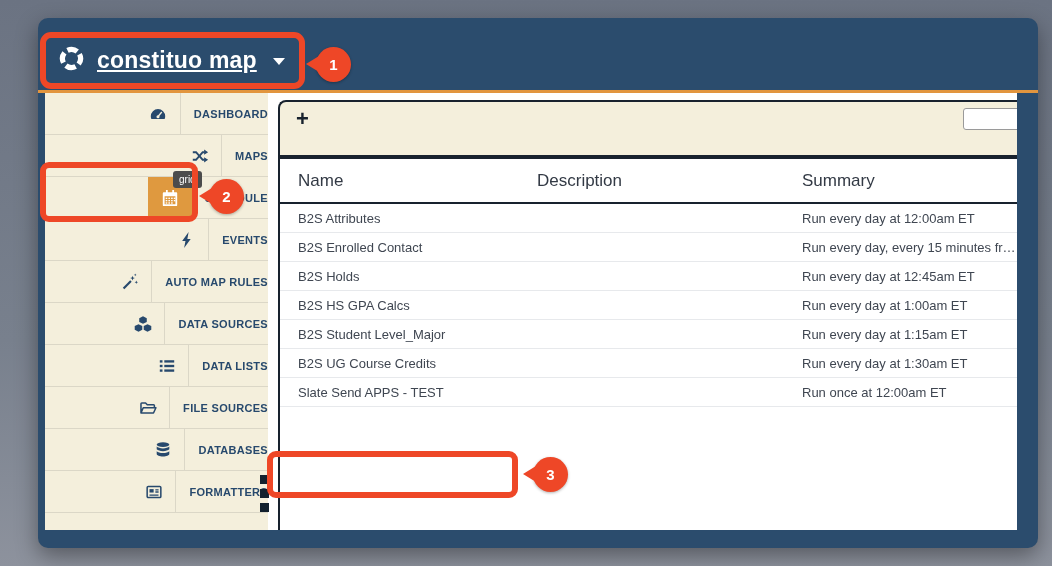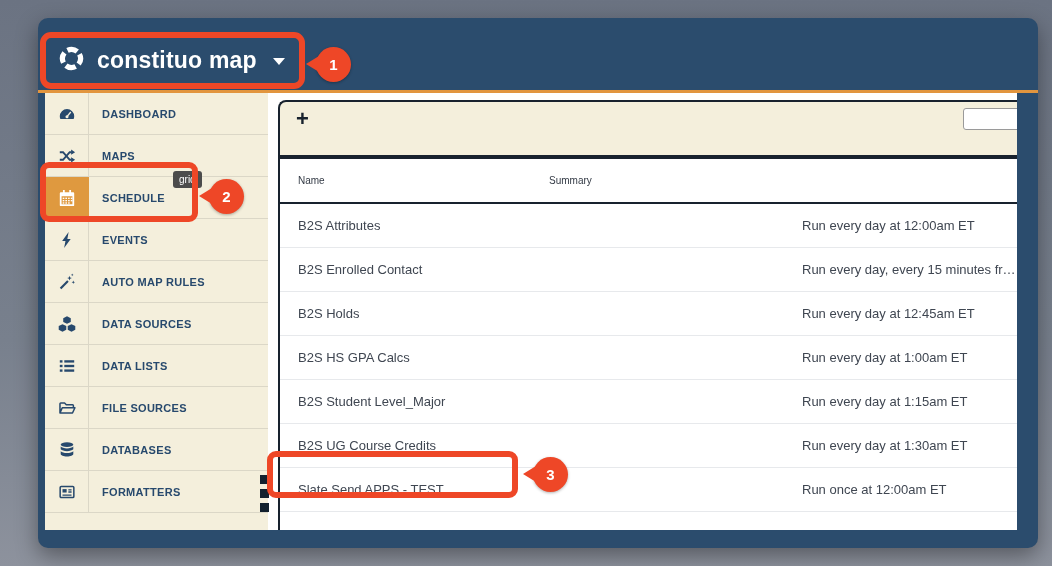--- a/index.html
+++ b/index.html
@@ -5,49 +5,49 @@
   html,body{margin:0;padding:0;}
   body{width:1052px;height:566px;font-family:"Liberation Sans",sans-serif;}
   .stage{position:relative;width:1052px;height:566px;overflow:hidden;
          background:linear-gradient(180deg,#6b7382 0%,#78808d 60%,#8d929d 100%);}
   
   .window{position:absolute;left:38px;top:18px;width:1000px;height:530px;
           background:#2B4C6D;border-radius:10px;overflow:hidden;
           box-shadow:0 8px 22px rgba(0,0,0,.38);}
   .app-header{height:72px;display:flex;align-items:center;padding:12px 0 0 20px;box-sizing:border-box;}
   .logo{display:flex;align-items:center;gap:12px;cursor:pointer;}
-  .logo-text{color:#ffffff;font-weight:bold;font-size:23px;letter-spacing:.2px;}
+  .logo-text{color:#ffffff;font-weight:bold;font-size:23px;letter-spacing:.2px;text-decoration:underline;}
   .caret{width:0;height:0;border-left:6px solid transparent;border-right:6px solid transparent;
          border-top:7px solid #ffffff;margin-left:4px;margin-top:3px;}
   .accent-line{height:3px;background:#E2953E;}
   .app-body{display:flex;height:437px;padding-left:7px;box-sizing:content-box;}
   
   .sidebar{width:223px;background:#F4EFDC;overflow:hidden;flex:none;}
-  .sb-row{display:flex;align-items:stretch;height:41px;border-bottom:1px solid #DBD7C7;cursor:pointer;}
+  .sb-row{display:flex;align-items:stretch;height:41px;border-bottom:1px solid #DBD7C7;cursor:pointer;justify-content:flex-end;}
   .sb-icon{width:43px;flex:none;display:flex;align-items:center;justify-content:center;
            border-right:1px solid #DBD7C7;color:#27496D;}
   .sb-row.active .sb-icon{background:#DF993F;color:#ffffff;border-right-color:#DF993F;}
   .sb-label{display:flex;align-items:center;padding-left:13px;color:#27496D;
             font-size:11px;font-weight:bold;letter-spacing:.3px;}
   .grip{position:absolute;left:260px;top:475px;z-index:15;}
   .grip span{display:block;width:9px;height:9px;background:#12202E;margin-bottom:5px;}
   
   .content{flex:1;margin-right:21px;background:#ffffff;position:relative;overflow:hidden;}
   .toolbar{position:absolute;left:10px;top:7px;right:-6px;height:57px;box-sizing:border-box;
            background:#F4EFDC;border:2px solid #18222E;border-right:none;border-radius:8px 0 0 0;}
   .add-btn{position:absolute;left:16px;top:6px;background:none;border:none;padding:0;
            font-size:22px;font-weight:bold;color:#18222E;line-height:1;cursor:pointer;
            font-family:"Liberation Sans",sans-serif;}
   .search{position:absolute;right:-16px;top:6px;width:76px;height:22px;box-sizing:border-box;
           border:1px solid #9a9a9a;border-radius:3px;background:#ffffff;padding:0 5px;font-size:12px;}
   .tablewrap{position:absolute;left:10px;top:64px;right:-6px;bottom:-6px;background:#ffffff;
              border-left:2px solid #18222E;border-top:2px solid #18222E;}
   .thead{display:flex;align-items:center;height:45px;box-sizing:border-box;
-         border-bottom:2px solid #18222E;padding-left:18px;color:#333A45;font-size:10px;gap:12px;}
-  .trow{display:flex;align-items:center;height:44px;box-sizing:border-box;
+         border-bottom:2px solid #18222E;padding-left:18px;color:#333A45;font-size:17px;}
+  .trow{display:flex;align-items:center;height:29px;box-sizing:border-box;
         border-bottom:1px solid #E7E9EC;padding-left:18px;color:#3F4651;font-size:13px;cursor:pointer;}
   .c0{width:239px;flex:none;}
   .c1{width:265px;flex:none;}
   .c2{flex:1;}
   
   .hl-box{position:absolute;border:6px solid #EE4727;border-radius:9px;z-index:40;box-sizing:border-box;}
   #hl-box-1{left:40px;top:32px;width:265px;height:57px;border-radius:11px;}
   #hl-box-2{left:40px;top:162px;width:158px;height:60px;}
   #hl-box-3{left:267px;top:451px;width:251px;height:47px;}
   .tooltip{position:absolute;left:173px;top:171px;z-index:35;background:#4C4C4C;color:#ffffff;
@@ -205,20 +205,21 @@
           </div>
       </nav>
       <main class="content">
         <div class="toolbar">
           <button class="add-btn">+</button>
           <input class="search" value="" style="">
         </div>
         <div class="tablewrap">
           <div class="thead">
             <div class="c0">Name</div>
+            <div class="c1">Description</div>
             <div class="c2">Summary</div>
           </div>
           <div>
               <div class="trow">
                 <div class="c0">B2S Attributes</div>
                 <div class="c1"></div>
                 <div class="c2">Run every day at 12:00am ET</div>
               </div>
               <div class="trow">
                 <div class="c0">B2S Enrolled Contact</div>

